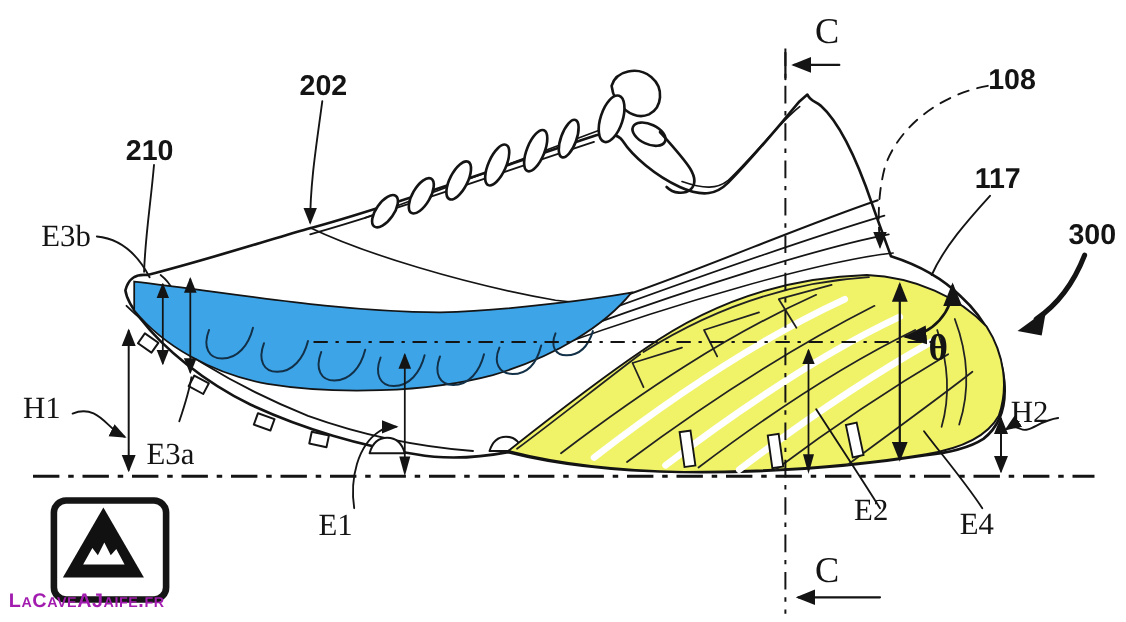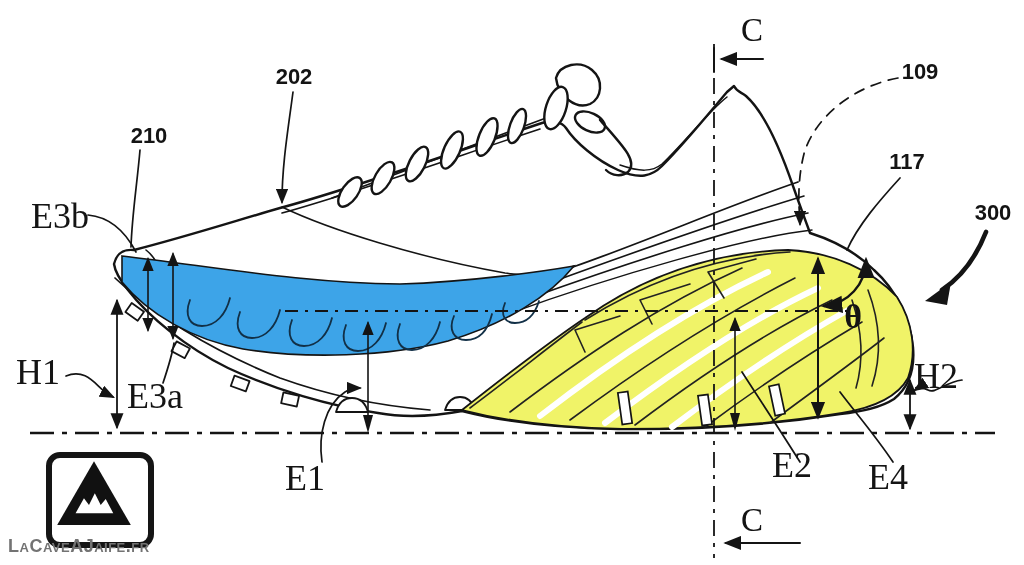--- a/index.html
+++ b/index.html
@@ -1,27 +1,27 @@
 <!DOCTYPE html>
 <html><head>
 <meta charset="utf-8">
 <style>
   html,body{margin:0;padding:0;background:#ffffff;}
   .stage{position:relative;width:1024px;height:565px;background:#ffffff;overflow:hidden;
          font-family:"Liberation Serif", serif;}
   svg{position:absolute;left:0;top:0;}
   .lbl{position:absolute;transform:translate(-50%,-50%);color:#141414;white-space:nowrap;
-       font-size:36px;line-height:1;}
+       font-size:28px;line-height:1;}
   .serif{font-family:"Liberation Serif", serif;}
-  .sans{font-family:"Liberation Sans", sans-serif;font-weight:600;font-size:22px;}
+  .sans{font-family:"Liberation Sans", sans-serif;font-weight:600;font-size:26px;}
   .secC{font-size:33px;}
   .theta{font-size:34px;font-weight:bold;}
   .watermark-box{position:absolute;left:46px;top:452px;width:96px;height:84px;
        border:6px solid #151515;border-radius:14px;background:#ffffff;}
-  .watermark-text{position:absolute;left:8px;top:536px;width:200px;color:#737373;
+  .watermark-text{position:absolute;left:8px;top:536px;width:200px;color:#a21caf;
        font-family:"Liberation Sans", sans-serif;font-weight:bold;font-size:18px;
        font-variant:small-caps;letter-spacing:0.5px;}
 </style>
 </head>
 <body>
 
 <div class="stage">
 
   <svg width="1024" height="565" viewBox="0 0 1024 565">
     <defs>
@@ -191,26 +191,26 @@
     <polygon fill="#141414" points="925,301 951,282 947,305"></polygon>
 
     <g stroke="#141414" fill="none" stroke-width="2" stroke-linecap="round">
       <line x1="763" y1="59" x2="722" y2="59" marker-end="url(#ah)"></line>
       <line x1="714" y1="48" x2="714" y2="72"></line>
       <line x1="800" y1="543" x2="726" y2="543" marker-end="url(#ah)"></line>
     </g>
   </svg>
 
   <div class="lbl sans" style="left:294px;top:77px">202</div>
-  <div class="lbl sans" style="left:149px;top:136px">210</div>
-  <div class="lbl sans" style="left:920px;top:72px">109</div>
+  <div class="lbl sans" style="left:136px;top:136px">210</div>
+  <div class="lbl sans" style="left:920px;top:72px">108</div>
   <div class="lbl sans" style="left:907px;top:162px">117</div>
   <div class="lbl sans" style="left:993px;top:213px">300</div>
   <div class="lbl serif" style="left:60px;top:216px">E3b</div>
-  <div class="lbl serif" style="left:155px;top:396px">E3a</div>
+  <div class="lbl serif" style="left:155px;top:414px">E3a</div>
   <div class="lbl serif" style="left:38px;top:372px">H1</div>
   <div class="lbl serif" style="left:936px;top:376px">H2</div>
   <div class="lbl serif" style="left:305px;top:478px">E1</div>
   <div class="lbl serif" style="left:792px;top:465px">E2</div>
   <div class="lbl serif" style="left:888px;top:477px">E4</div>
   <div class="lbl serif theta" style="left:853px;top:317px">θ</div>
   <div class="lbl serif secC" style="left:752px;top:30px">C</div>
   <div class="lbl serif secC" style="left:752px;top:520px">C</div>
 
   <div class="watermark-box">

